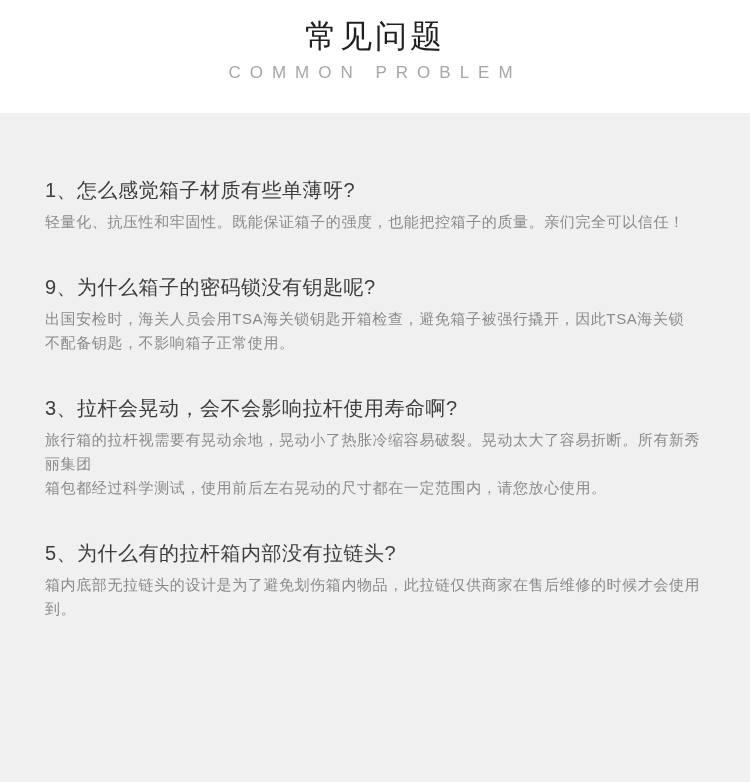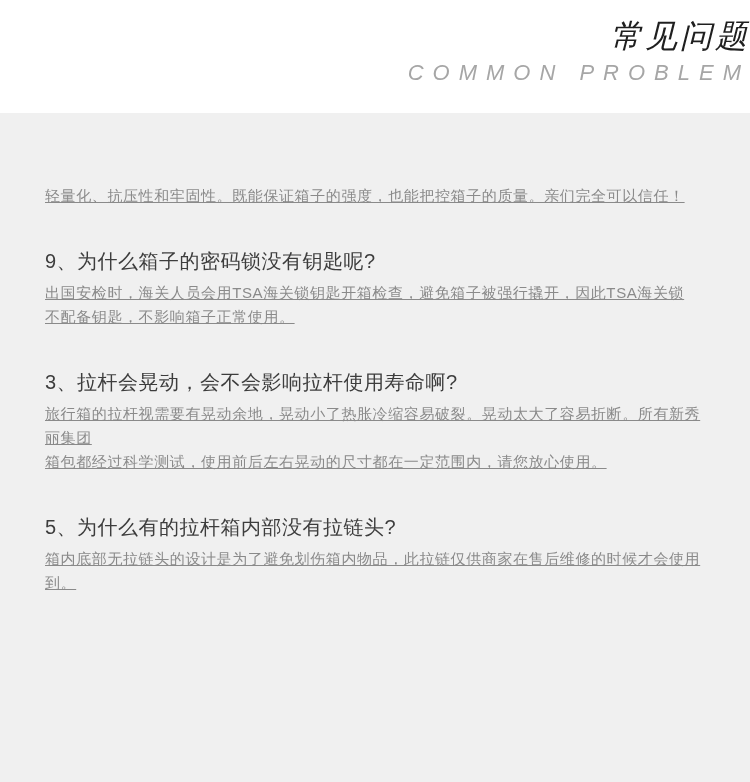--- a/index.html
+++ b/index.html
@@ -16,35 +16,34 @@
   .page {
     width: 750px;
     height: 782px;
     display: flex;
     flex-direction: column;
   }
   
   .header {
     height: 113px;
     background: #ffffff;
-    text-align: right;
+    text-align: center;
     box-sizing: border-box;
     padding-top: 16px;
-    font-style: italic;
   }
   .header .title {
     font-size: 32px;
     line-height: 40px;
     color: #1f1f1f;
     font-weight: 500;
     letter-spacing: 3px;
   }
   .header .subtitle {
     margin-top: 7px;
-    font-size: 22px;
+    font-size: 17px;
     line-height: 20px;
     color: #a6a6a6;
     letter-spacing: 9px;
     font-weight: 400;
   }
   
   .faq-area {
     flex: 1;
     background: #f0f0f0;
     box-sizing: border-box;
@@ -59,36 +58,36 @@
     color: #3d3d3d;
     letter-spacing: 0.5px;
   }
   .faq-answer {
     margin-top: 7px;
     font-size: 15px;
     line-height: 24px;
     color: #8a8a8a;
     letter-spacing: 0.6px;
     white-space: pre-line;
-    text-decoration: underline;
   }
 </style>
 </head>
 <body>
 
 <div class="page">
 
   <div class="header">
     <div class="title">常见问题</div>
     <div class="subtitle">COMMON PROBLEM</div>
   </div>
 
   <div class="faq-area">
 
     <div class="faq-section">
+      <div class="faq-question">1、怎么感觉箱子材质有些单薄呀?</div>
       <div class="faq-answer">轻量化、抗压性和牢固性。既能保证箱子的强度，也能把控箱子的质量。亲们完全可以信任！</div>
     </div>
 
     <div class="faq-section">
       <div class="faq-question">9、为什么箱子的密码锁没有钥匙呢?</div>
       <div class="faq-answer">出国安检时，海关人员会用TSA海关锁钥匙开箱检查，避免箱子被强行撬开，因此TSA海关锁
 不配备钥匙，不影响箱子正常使用。</div>
     </div>
 
     <div class="faq-section">

